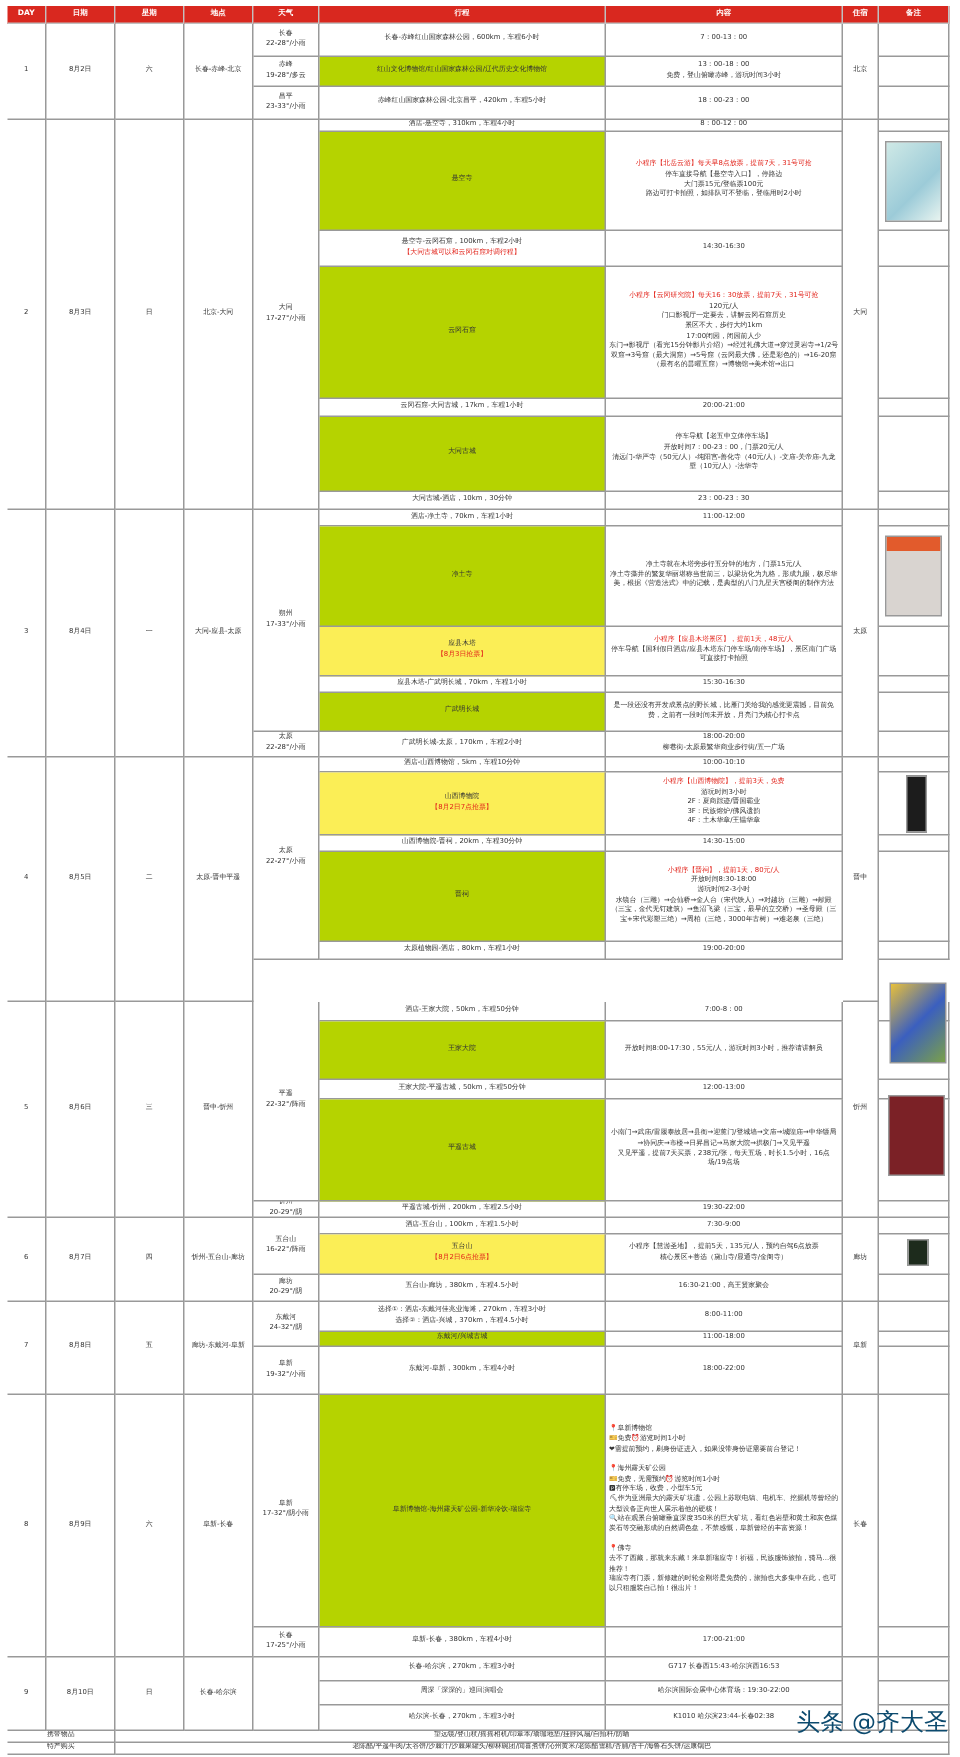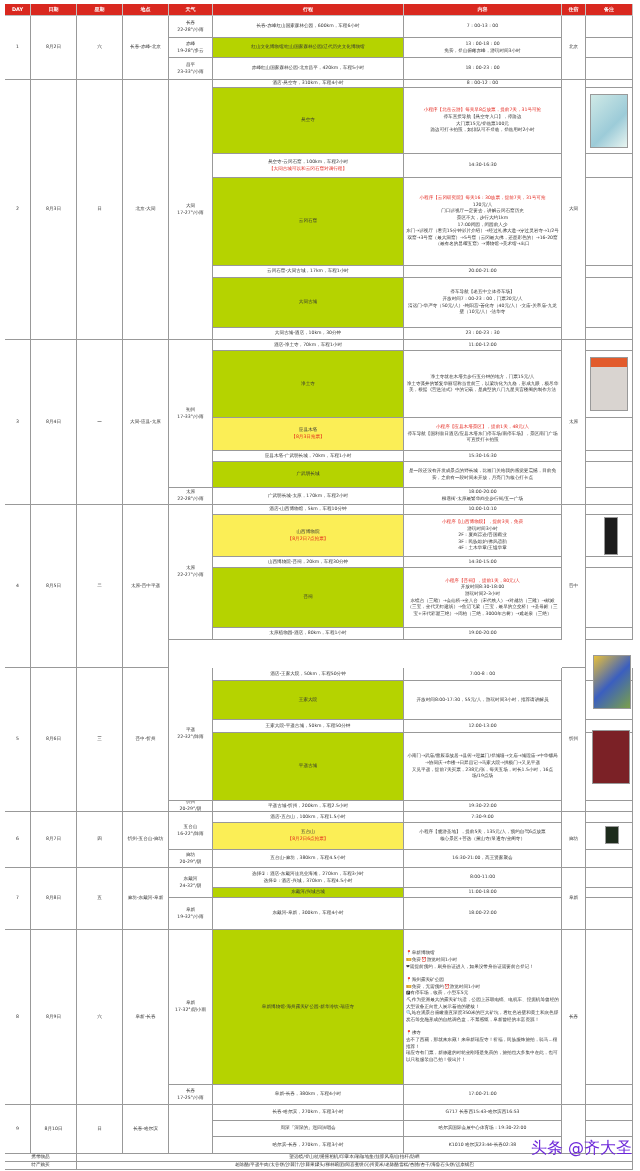--- a/index.html
+++ b/index.html
@@ -4,21 +4,21 @@
 <style>
 *{box-sizing:border-box;margin:0;padding:0}
 body{width:640px;height:1171px;background:#fff;font-family:"DejaVu Sans","Liberation Sans",sans-serif;font-size:4.6px;color:#333;position:relative;overflow:hidden}
 .c{position:absolute;display:flex;flex-direction:column;align-items:center;justify-content:center;text-align:center;border-right:1px solid #999;border-bottom:1px solid #999;line-height:1.45;padding:1px 2px;overflow:hidden}
 .hd{background:#d9281f;color:#fff;font-weight:bold;font-size:5px;border-color:#c0c0c0}
 .g{background:#b5d300}
 .y{background:#fbee56}
 .r{color:#e2231a}
 .lt{align-items:flex-start;text-align:left;justify-content:center}
 .th{position:absolute;border:1px solid #999}
-.wm{position:absolute;right:8px;bottom:12px;font-size:16px;color:#6d28d9;font-family:"DejaVu Sans",sans-serif}
+.wm{position:absolute;right:8px;bottom:12px;font-size:16px;color:#0c4a6e;font-family:"DejaVu Sans",sans-serif}
 </style>
 </head>
 <body>
 
 <div id="table">
     <div class="c hd" style="left: 5px; width: 26px; top: 4px; height: 12px; white-space: pre-line;">DAY</div>
     <div class="c hd" style="left: 31px; width: 46px; top: 4px; height: 12px; white-space: pre-line;">日期</div>
     <div class="c hd" style="left: 77px; width: 46px; top: 4px; height: 12px; white-space: pre-line;">星期</div>
     <div class="c hd" style="left: 123px; width: 46px; top: 4px; height: 12px; white-space: pre-line;">地点</div>
     <div class="c hd" style="left: 169px; width: 44px; top: 4px; height: 12px; white-space: pre-line;">天气</div>

